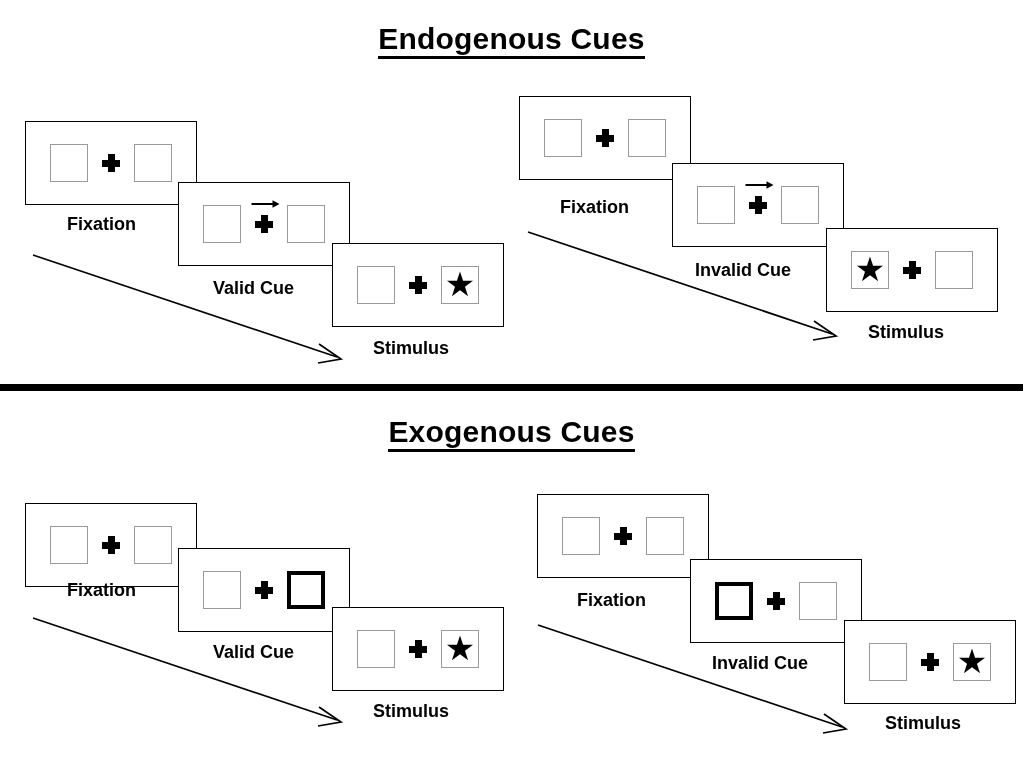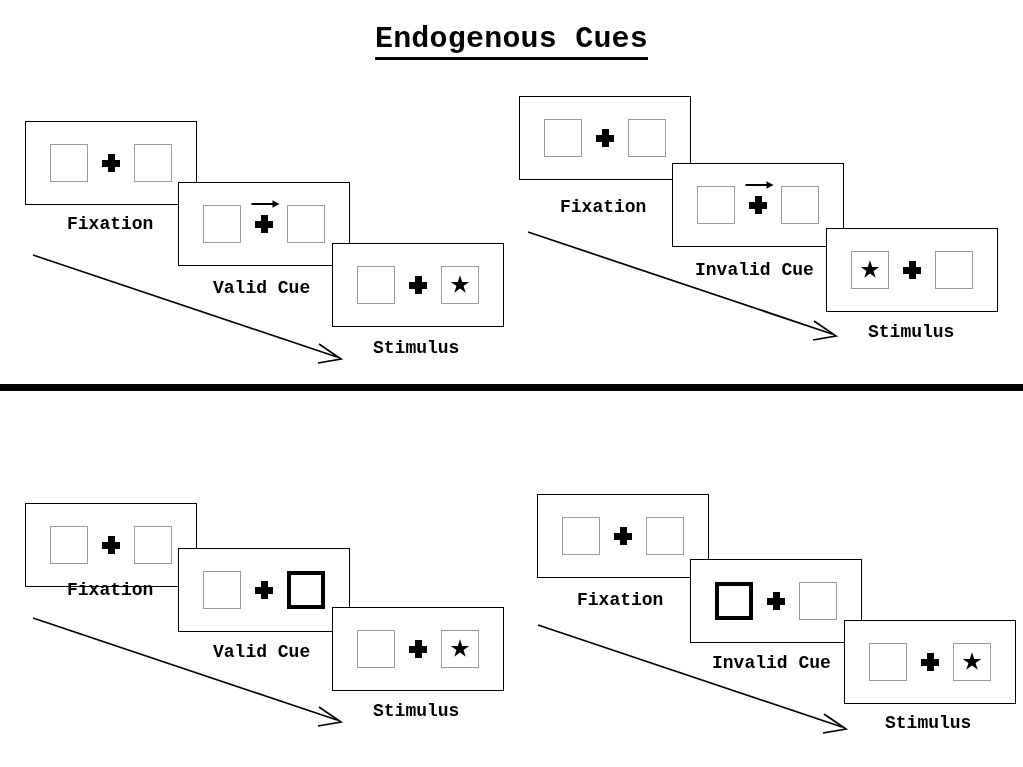--- a/index.html
+++ b/index.html
@@ -12,21 +12,20 @@
     height: 767px;
     position: relative;
     font-family: "Liberation Sans", sans-serif;
     overflow: hidden;
   }
   .stage {
     position: absolute;
     left: 0; top: 0;
     width: 1023px;
     height: 767px;
-    font-family: Liberation Mono, monospace;
   }
 
   
   .section-title {
     position: absolute;
     width: 100%;
     text-align: center;
     font-size: 30px;
     font-weight: bold;
     color: #000000;
@@ -216,20 +215,23 @@
   </div>
   <div class="stage-label" style="left:868px; top:322px;">Stimulus</div>
 
   <svg class="flow-arrow" style="left:520px; top:222px; width:330px; height:125px;" viewBox="0 0 330 125">
     <line x1="8" y1="10" x2="312" y2="112" stroke="#000" stroke-width="1.7"></line>
     <polyline points="294,99 316,114 293,118" fill="none" stroke="#000" stroke-width="1.7"></polyline>
   </svg>
 
   <div class="divider" style="top:384px;"></div>
 
+  <div class="section-title" style="top:415px;">
+    <span>Exogenous Cues</span>
+  </div>
 
   <div class="panel" style="left:25px; top:503px; width:172px; height:84px;">
     <div class="panel-inner">
       <div class="sq"></div>
       <div class="cross"></div>
       <div class="sq"></div>
     </div>
   </div>
   <div class="stage-label" style="left:67px; top:580px;">Fixation</div>
 

